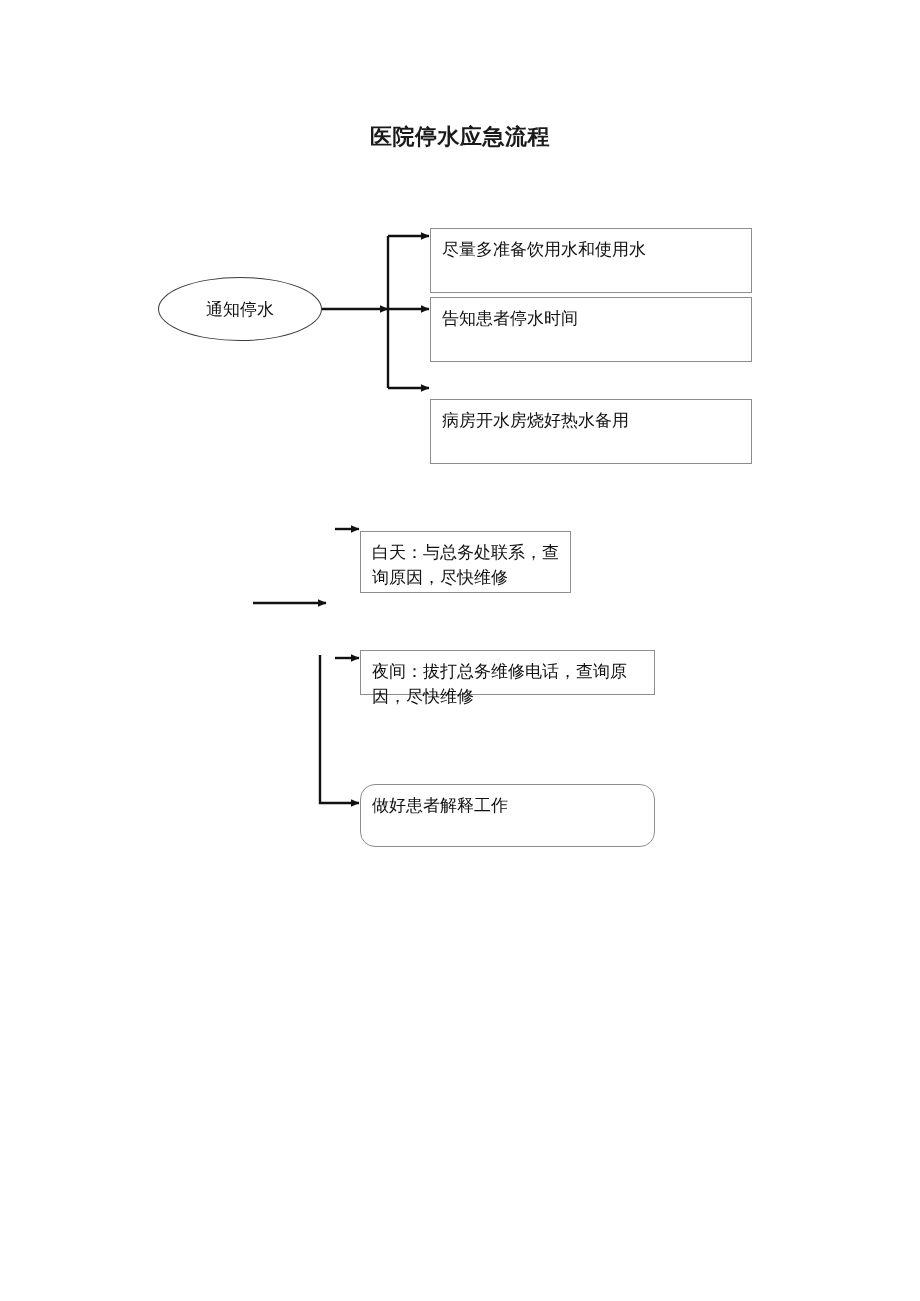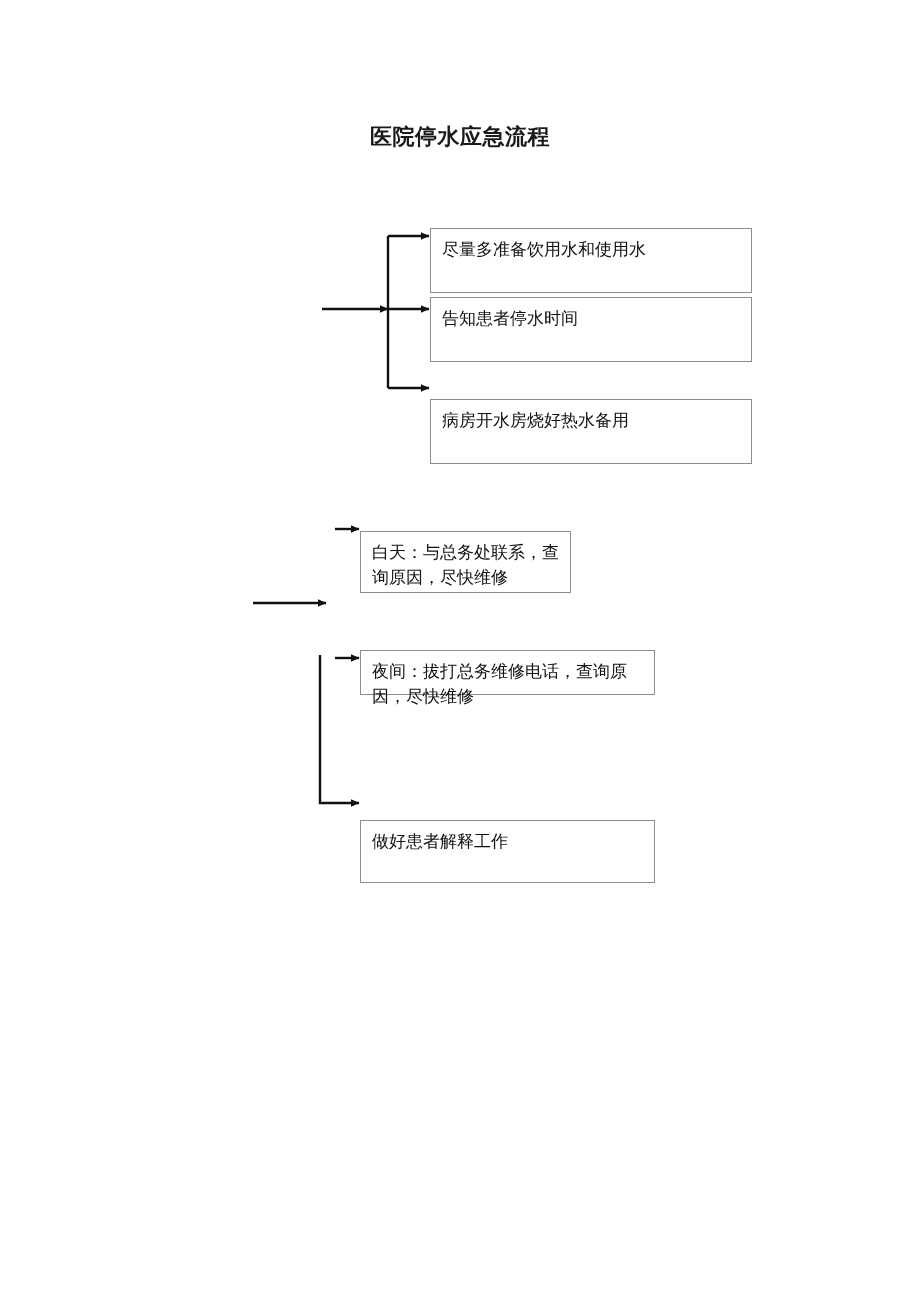--- a/index.html
+++ b/index.html
@@ -109,20 +109,23 @@
     </g>
 
     <g>
       <line x1="335" y1="658" x2="359" y2="658" stroke="#111111" stroke-width="2.4" marker-end="url(#arrowhead)"></line>
     </g>
     <g>
       <path d="M320,655 L320,803 L359,803" fill="none" stroke="#111111" stroke-width="2.4" marker-end="url(#arrowhead)"></path>
     </g>
   </svg>
 
+  <div class="node-oval" style="left:158px; top:277px; width:164px; height:64px;">
+    <span class="oval-label">通知停水</span>
+  </div>
 
   <div class="node-box" style="left:430px; top:206px; width:322px; height:65px;">
     <span class="box-label">尽量多准备饮用水和使用水</span>
   </div>
 
   <div class="node-box" style="left:430px; top:275px; width:322px; height:65px;">
     <span class="box-label">告知患者停水时间</span>
   </div>
 
   <div class="node-box" style="left:430px; top:377px; width:322px; height:65px;">
@@ -131,17 +134,17 @@
 
 
   <div class="node-box" style="left:360px; top:509px; width:211px; height:62px;">
     <span class="box-label">白天：与总务处联系，查询原因，尽快维修</span>
   </div>
 
   <div class="node-box" style="left:360px; top:628px; width:295px; height:45px;">
     <span class="box-label">夜间：拔打总务维修电话，查询原因，尽快维修</span>
   </div>
 
-  <div class="node-box" style="left:360px; top:798px; width:295px; height:63px;">
+  <div class="node-box" style="left:360px; top:762px; width:295px; height:63px;border-radius:15px;">
     <span class="box-label">做好患者解释工作</span>
   </div>
 
 </div>
 
 </body></html>

